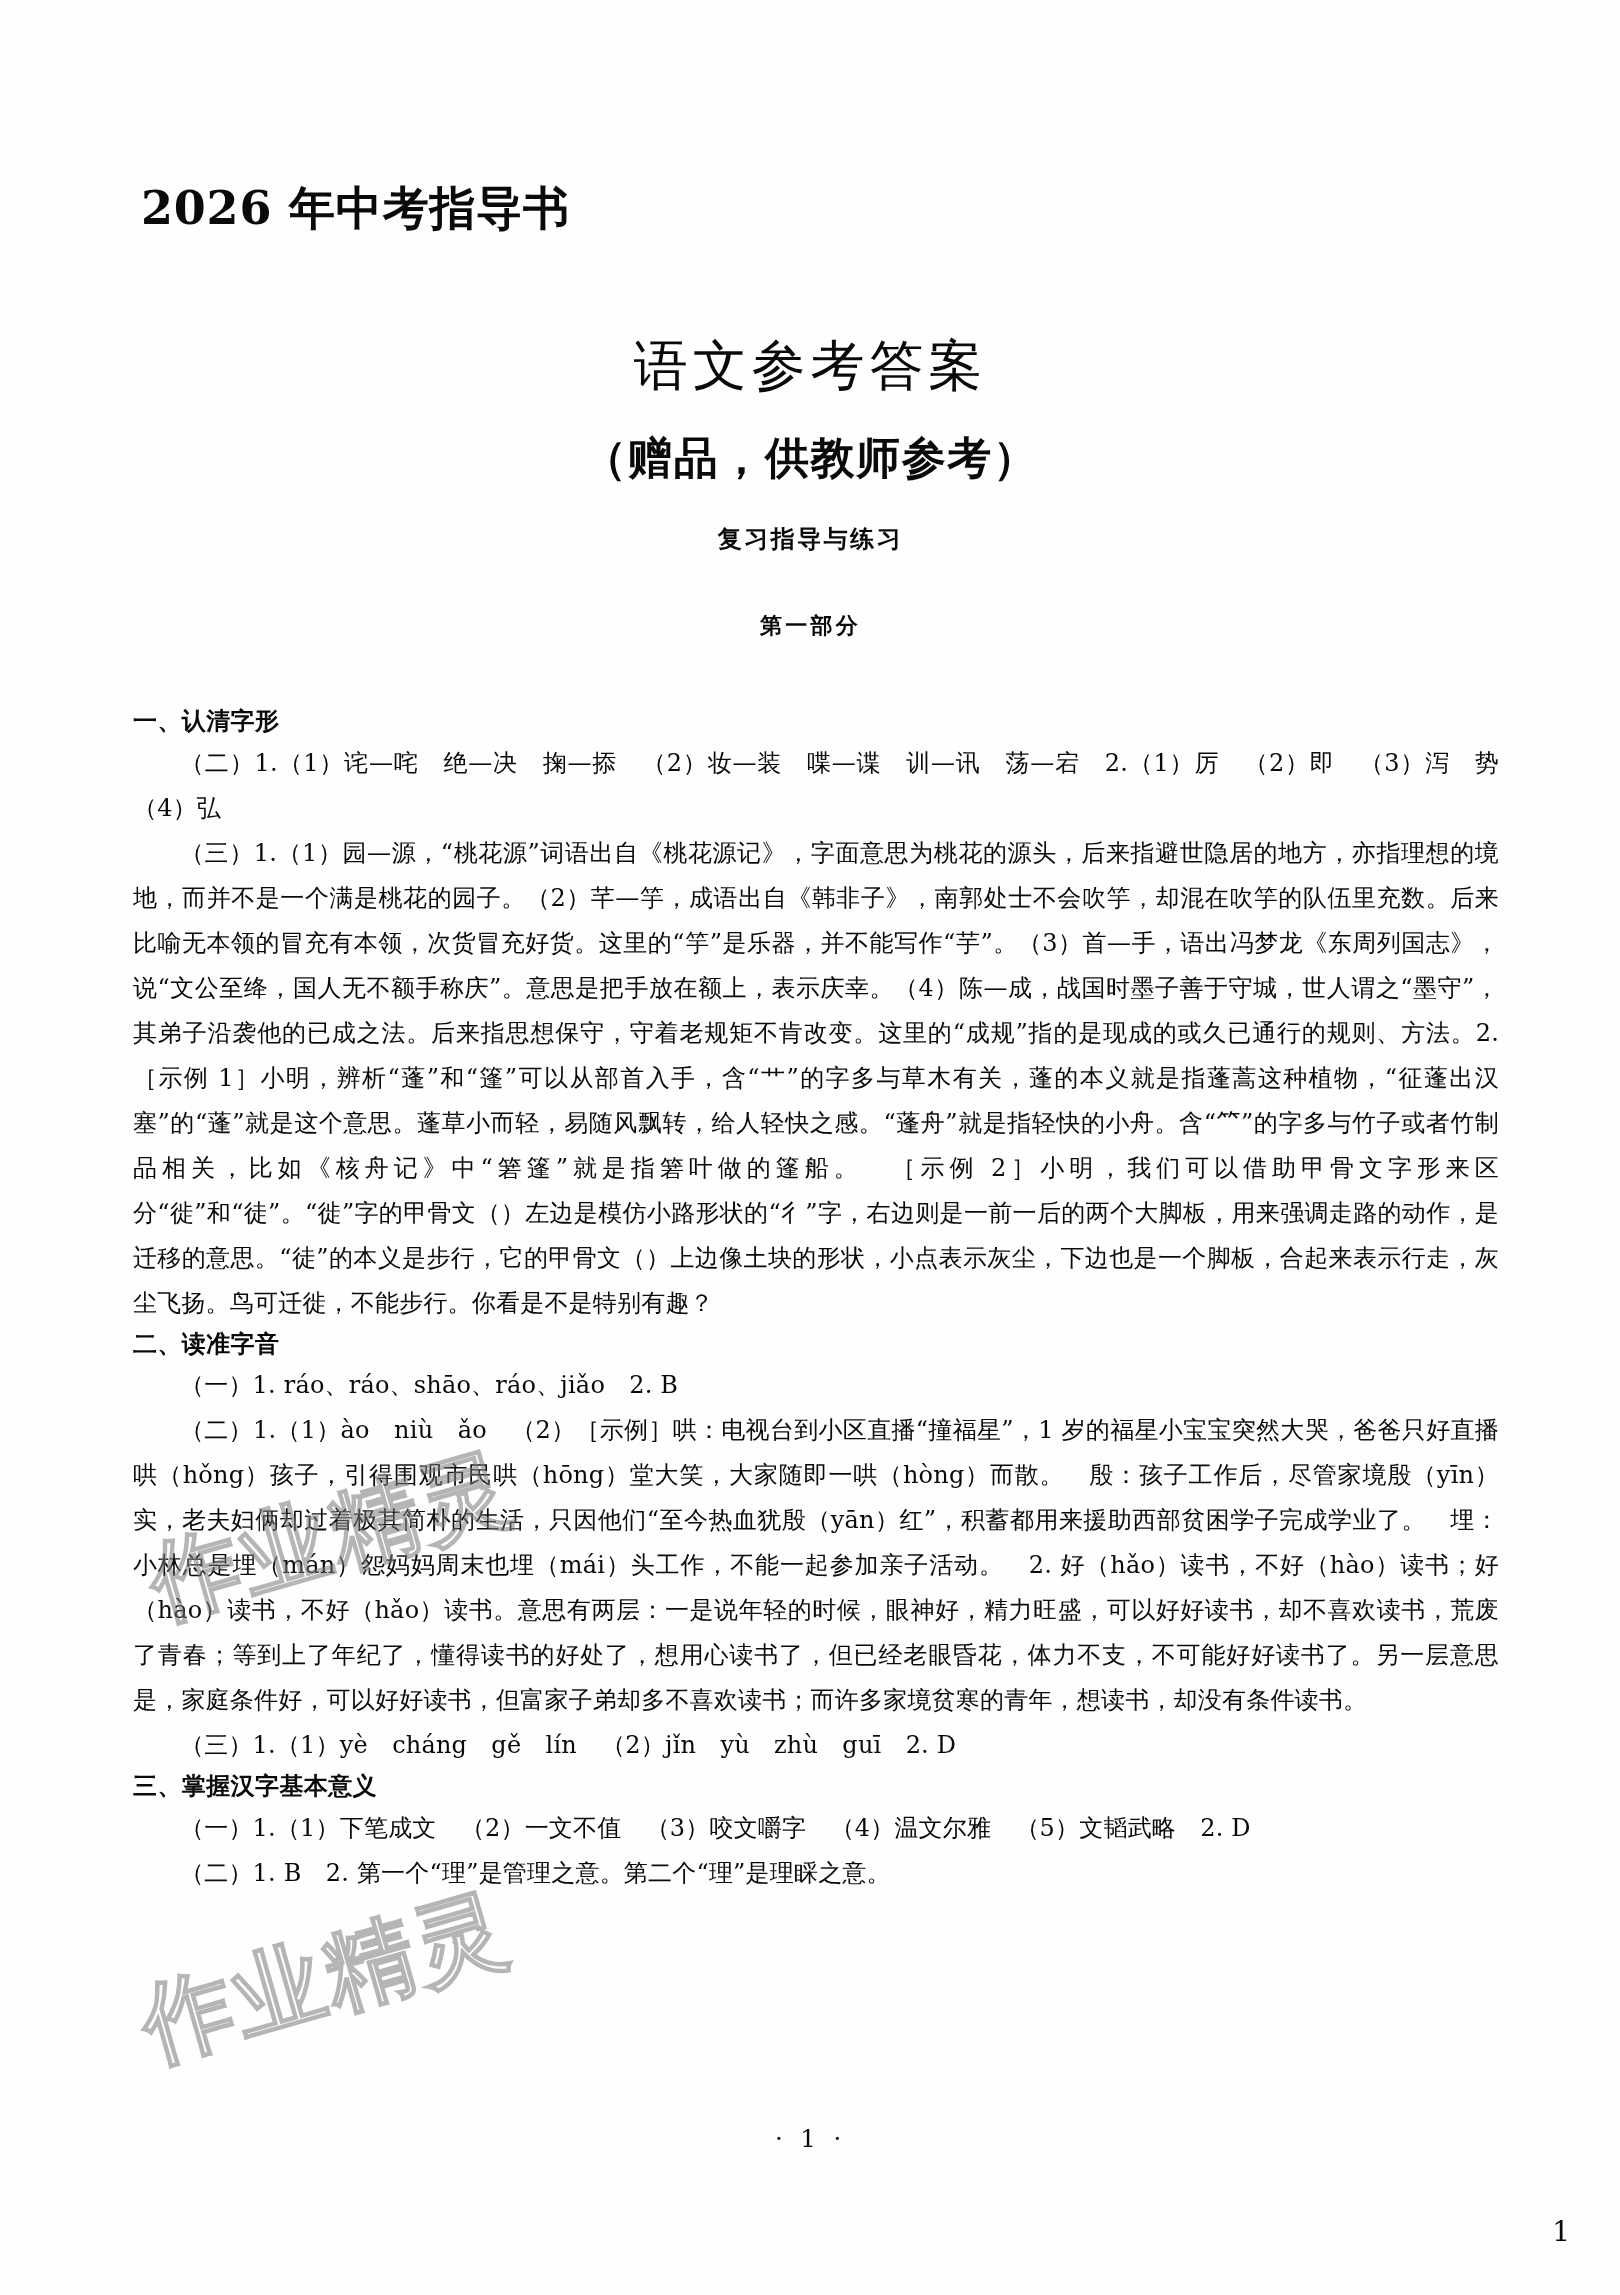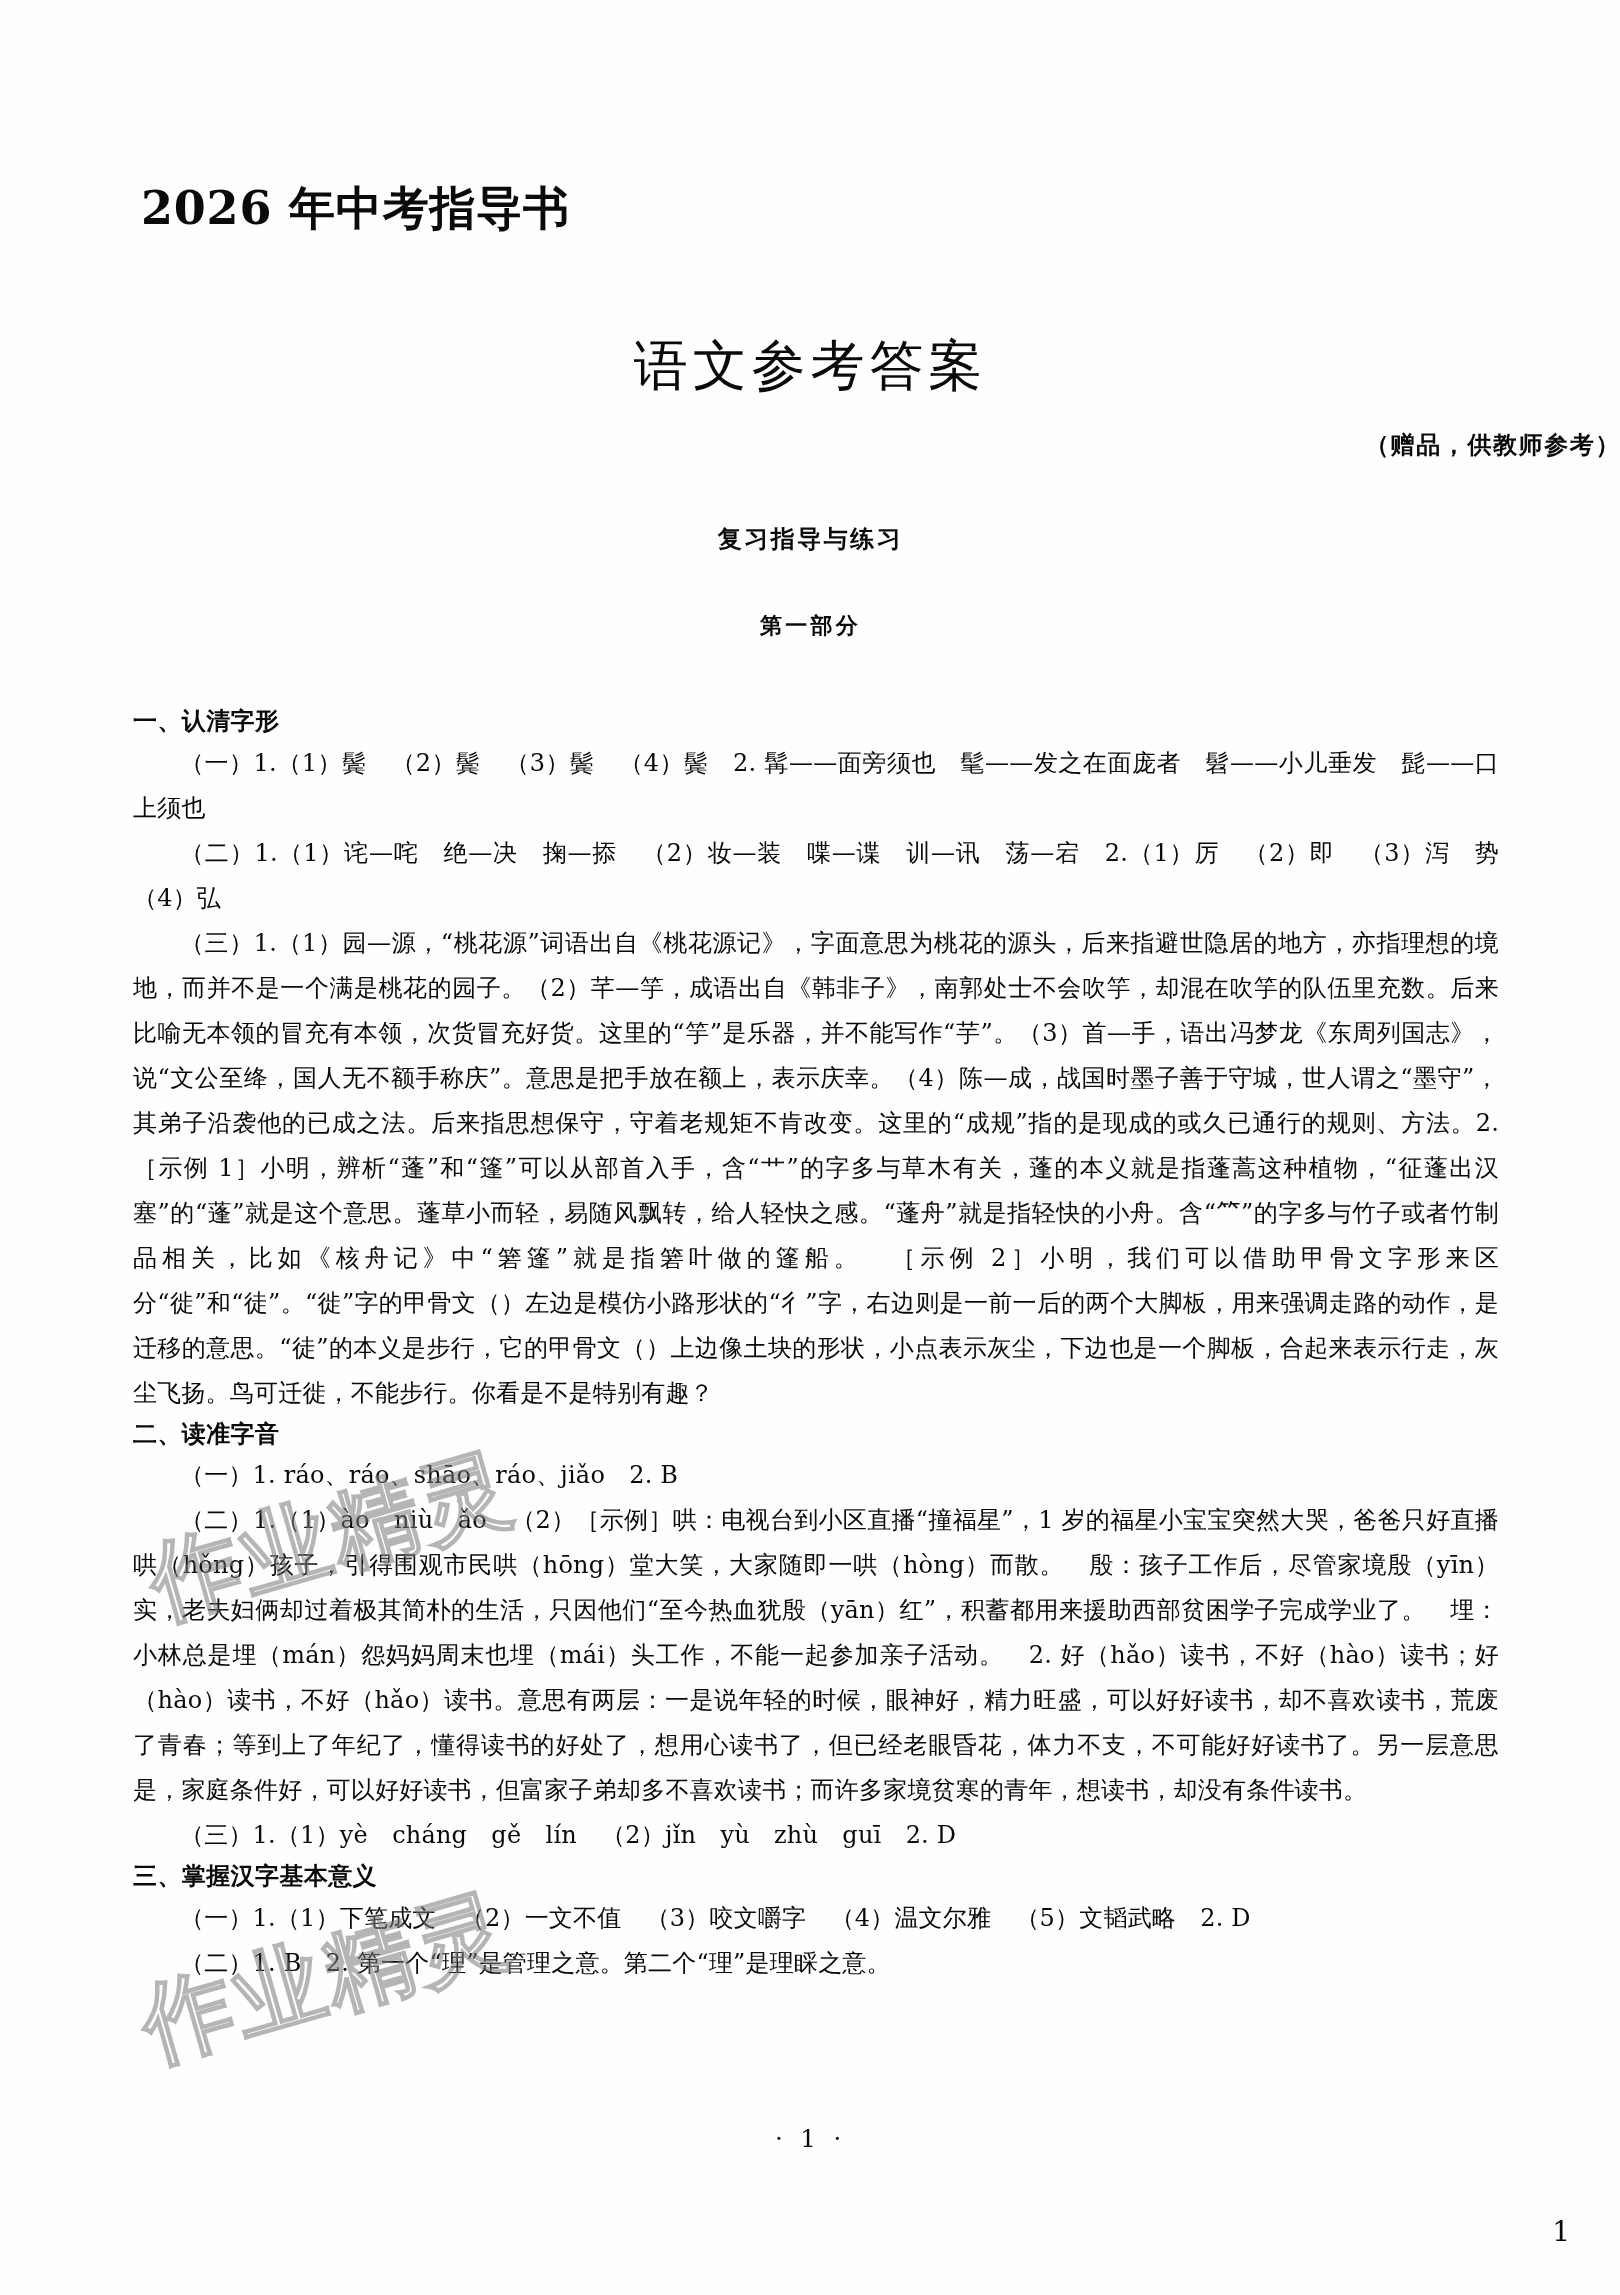--- a/index.html
+++ b/index.html
@@ -42,24 +42,23 @@
     text-align: center;
   }
   .h-main {
     top: 330px;
     font-size: 54px;
     font-weight: 400;
     letter-spacing: 4.9px;
   }
   .h-sub {
     top: 429px;
-    font-size: 24px;
+    font-size: 44px;
     font-weight: 700;
     letter-spacing: 1.6px;
-    text-align: right;
   }
   .h-section {
     top: 523px;
     font-size: 24px;
     font-weight: 700;
     letter-spacing: 2.5px;
   }
   .h-part {
     top: 611px;
     font-size: 22px;
@@ -145,21 +144,20 @@
   <div class="doc-title">2026 年中考指导书</div>
 
   <div class="center-block h-main">语文参考答案</div>
   <div class="center-block h-sub">（赠品，供教师参考）</div>
   <div class="center-block h-section">复习指导与练习</div>
   <div class="center-block h-part">第一部分</div>
 
   <div class="content">
 
     <div class="sec-head">一、认清字形</div>
-    <p class="para indent">（一）1.（1）鬓　（2）鬓　（3）鬓　（4）鬓　2. 髯——面旁须也　髦——发之在面庞者　髫——小儿垂发　髭——口上须也</p>
     <p class="para indent">（二）1.（1）诧—咤　绝—决　掬—掭　（2）妆—装　喋—谍　训—讯　荡—宕　2.（1）厉　（2）即　（3）泻　势　（4）弘</p>
     <p class="para indent">（三）1.（1）园—源，“桃花源”词语出自《桃花源记》，字面意思为桃花的源头，后来指避世隐居的地方，亦指理想的境地，而并不是一个满是桃花的园子。（2）芊—竽，成语出自《韩非子》，南郭处士不会吹竽，却混在吹竽的队伍里充数。后来比喻无本领的冒充有本领，次货冒充好货。这里的“竽”是乐器，并不能写作“芋”。（3）首—手，语出冯梦龙《东周列国志》，说“文公至绛，国人无不额手称庆”。意思是把手放在额上，表示庆幸。（4）陈—成，战国时墨子善于守城，世人谓之“墨守”，其弟子沿袭他的已成之法。后来指思想保守，守着老规矩不肯改变。这里的“成规”指的是现成的或久已通行的规则、方法。2.［示例 1］小明，辨析“蓬”和“篷”可以从部首入手，含“艹”的字多与草木有关，蓬的本义就是指蓬蒿这种植物，“征蓬出汉塞”的“蓬”就是这个意思。蓬草小而轻，易随风飘转，给人轻快之感。“蓬舟”就是指轻快的小舟。含“⺮”的字多与竹子或者竹制品相关，比如《核舟记》中“箬篷”就是指箬叶做的篷船。　［示例 2］小明，我们可以借助甲骨文字形来区分“徙”和“徒”。“徙”字的甲骨文（𢓊）左边是模仿小路形状的“彳”字，右边则是一前一后的两个大脚板，用来强调走路的动作，是迁移的意思。“徒”的本义是步行，它的甲骨文（𧾷）上边像土块的形状，小点表示灰尘，下边也是一个脚板，合起来表示行走，灰尘飞扬。鸟可迁徙，不能步行。你看是不是特别有趣？</p>
 
     <div class="sec-head">二、读准字音</div>
     <p class="para indent">（一）1. ráo、ráo、shāo、ráo、jiǎo　2. B</p>
     <p class="para indent">（二）1.（1）ào　niù　ǎo　（2）［示例］哄：电视台到小区直播“撞福星”，1 岁的福星小宝宝突然大哭，爸爸只好直播哄（hǒng）孩子，引得围观市民哄（hōng）堂大笑，大家随即一哄（hòng）而散。　殷：孩子工作后，尽管家境殷（yīn）实，老夫妇俩却过着极其简朴的生活，只因他们“至今热血犹殷（yān）红”，积蓄都用来援助西部贫困学子完成学业了。　埋：小林总是埋（mán）怨妈妈周末也埋（mái）头工作，不能一起参加亲子活动。　2. 好（hǎo）读书，不好（hào）读书；好（hào）读书，不好（hǎo）读书。意思有两层：一是说年轻的时候，眼神好，精力旺盛，可以好好读书，却不喜欢读书，荒废了青春；等到上了年纪了，懂得读书的好处了，想用心读书了，但已经老眼昏花，体力不支，不可能好好读书了。另一层意思是，家庭条件好，可以好好读书，但富家子弟却多不喜欢读书；而许多家境贫寒的青年，想读书，却没有条件读书。</p>
     <p class="para indent">（三）1.（1）yè　cháng　gě　lín　（2）jǐn　yù　zhù　guī　2. D</p>
 
     <div class="sec-head">三、掌握汉字基本意义</div>
     <p class="para indent">（一）1.（1）下笔成文　（2）一文不值　（3）咬文嚼字　（4）温文尔雅　（5）文韬武略　2. D</p>

